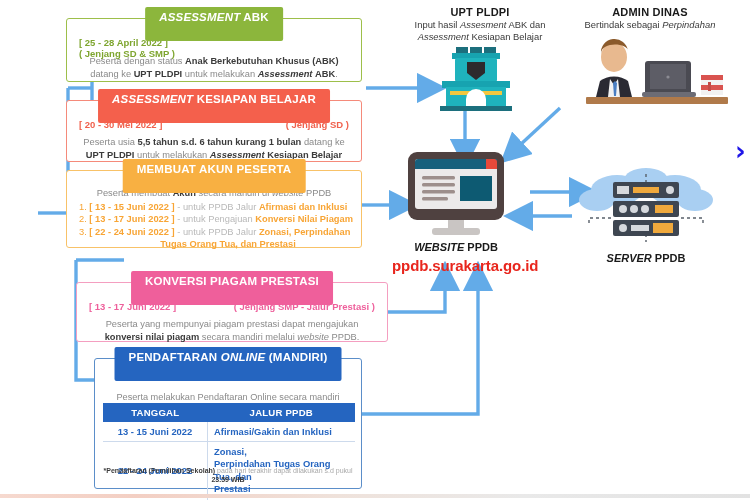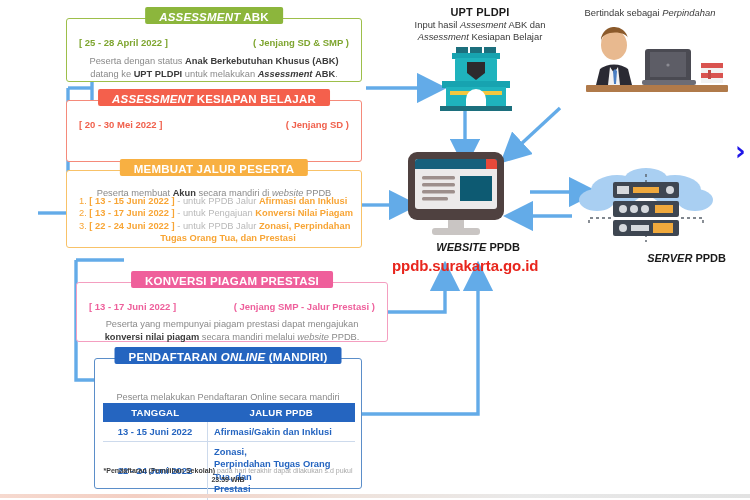--- a/index.html
+++ b/index.html
@@ -19,21 +19,21 @@
     box-sizing:border-box;
     background:#ffffff;
     border:1.6px solid #cccccc;
     border-radius:3px;
     z-index:4;
   }
   .card .hdr{
     position:absolute;
     top:-12px;left:50%;
     transform:translateX(-50%);
-    padding:4px 14px 1px 14px;
+    padding:4px 14px 18px 14px;
     color:#ffffff;
     font-size:11.5px;
     font-weight:bold;
     letter-spacing:.2px;
     white-space:nowrap;
     border-radius:2px;
     z-index:6;
   }
   .card .hdr .it{font-style:italic;}
   .row-meta{
@@ -53,21 +53,21 @@
     font-size:9.3px;
     line-height:12.6px;
   }
   .body-txt b{color:#3b3b3b;}
   .body-txt i{font-style:italic;}
   .body-txt .bi{color:#3b3b3b;font-weight:bold;font-style:italic;}
 
   
   #card-abk{left:66px;top:18px;width:296px;height:64px;border-color:#9dbf4a;}
   #card-abk .hdr{background:#8cb63c;}
-  #card-abk .row-meta{color:#7ea52f;}
+  #card-abk .row-meta{color:#7ea52f;flex-direction:column;}
 
   #card-kesiapan{left:66px;top:100px;width:296px;height:62px;border-color:#f58a7a;}
   #card-kesiapan .hdr{background:#f4604c;}
   #card-kesiapan .row-meta{color:#f0604c;}
 
   #card-akun{left:66px;top:170px;width:296px;height:78px;border-color:#f8c268;}
   #card-akun .hdr{background:#f8b042;}
 
   #card-konversi{left:76px;top:282px;width:312px;height:60px;border-color:#f49ec0;}
   #card-konversi .hdr{background:#ef5f9b;}
@@ -77,21 +77,21 @@
   #card-daftar .hdr{background:#2565c0;}
 
   
   .akun-lead{
     position:absolute;left:0;right:0;top:17px;
     text-align:center;color:#8a8a8a;font-size:9.3px;
   }
   .akun-lead b{color:#3b3b3b;}
   .akun-lead i{font-style:italic;}
   .akun-list{
-    position:absolute;left:12px;right:10px;top:24px;
+    position:absolute;left:12px;right:10px;top:30px;
     font-size:9.3px;line-height:12.4px;color:#f8a535;
   }
   .akun-list .li{white-space:nowrap;}
   .akun-list .num{color:#f8a535;}
   .akun-list .dt{color:#f8a535;font-weight:bold;}
   .akun-list .mid{color:#b9b9b9;}
   .akun-list .em{color:#f8a535;font-weight:bold;}
   .akun-list .cont{text-align:center;color:#f8a535;font-weight:bold;padding-left:26px;}
 
   
@@ -121,21 +121,21 @@
     position:absolute;left:6px;right:6px;bottom:4px;
     font-size:7px;color:#a9a9a9;text-align:center;line-height:9px;
   }
   .note b{color:#3b3b3b;}
 
   
   .ill{position:absolute;z-index:5;text-align:center;}
   .ill .t1{font-size:11px;font-weight:bold;color:#1a1a1a;letter-spacing:.2px;}
   .ill .t2{font-size:9.4px;color:#3a3a3a;line-height:12px;margin-top:1px;}
   .ill .t2 i{font-style:italic;}
-  .cap{font-size:11px;color:#1a1a1a;text-align:right;}
+  .cap{font-size:11px;color:#1a1a1a;text-align:center;}
   .cap i{font-style:italic;font-weight:bold;}
   .cap b{font-weight:bold;}
   .url{
     font-size:15px;font-weight:bold;color:#e8261d;text-align:center;
     letter-spacing:-.1px;
   }
   #upt{left:392px;top:6px;width:176px;}
   #admin{left:556px;top:6px;width:188px;}
   #web{left:392px;top:150px;width:128px;}
   #srv{left:566px;top:168px;width:160px;}
@@ -224,25 +224,29 @@
 
   <div class="card" id="card-kesiapan">
     <div class="hdr">
       <span class="it">ASSESSMENT</span>
       <span>KESIAPAN BELAJAR</span>
     </div>
     <div class="row-meta">
       <span>[ 20 - 30 Mei 2022 ]</span>
       <span>( Jenjang SD )</span>
     </div>
+    <div class="body-txt" style="top:35px;">
+      <div>Peserta usia <b>5,5 tahun s.d. 6 tahun kurang 1 bulan</b> datang ke</div>
+      <div><b>UPT PLDPI</b> untuk melakukan <span class="bi">Assessment</span> <b>Kesiapan Belajar</b></div>
+    </div>
   </div>
 
   <div class="card" id="card-akun">
     <div class="hdr">
-      <span>MEMBUAT JALUR PESERTA</span>
+      <span>MEMBUAT AKUN PESERTA</span>
     </div>
     <div class="akun-lead">
       Peserta membuat <b>Akun</b> secara mandiri di <i>website</i> PPDB
     </div>
     <div class="akun-list">
       <div class="li">
         <span class="num">1.</span>
         <span class="dt">[ 13 - 15 Juni 2022 ]</span>
         <span class="mid">- untuk PPDB Jalur</span>
         <span class="em">Afirmasi dan Inklusi</span>
@@ -325,20 +329,21 @@
       <path d="M47,17 h18 v11 l-9,7 l-9,-7 z" fill="#2d2a2c"></path>
       <rect x="22" y="36" width="68" height="7" fill="#17a3b0"></rect>
       <rect x="26" y="42" width="60" height="20" fill="#1fb3bd"></rect>
       <rect x="30" y="46" width="52" height="4" fill="#f2c73e"></rect>
       <path d="M46,62 v-8 a10,10 0 0 1 20,0 v8 z" fill="#ffffff"></path>
       <rect x="20" y="61" width="72" height="5" fill="#1c6f7d"></rect>
     </svg>
   </div>
 
   <div class="ill" id="admin">
+    <div class="t1">ADMIN DINAS</div>
     <div class="t2">
       Bertindak sebagai <i>Perpindahan</i>
     </div>
     <svg width="160" height="72" viewBox="0 0 160 72" style="margin-top:4px;">
 
       <ellipse cx="44" cy="22" rx="13" ry="15" fill="#e8b98f"></ellipse>
       <path d="M31,19 a13,13 0 0 1 27,-3 c0,-8 -27,-10 -27,3 z" fill="#8b5a2b"></path>
 
       <path d="M26,62 l4,-16 a18,12 0 0 1 28,0 l4,16 z" fill="#2a2a33"></path>
 

